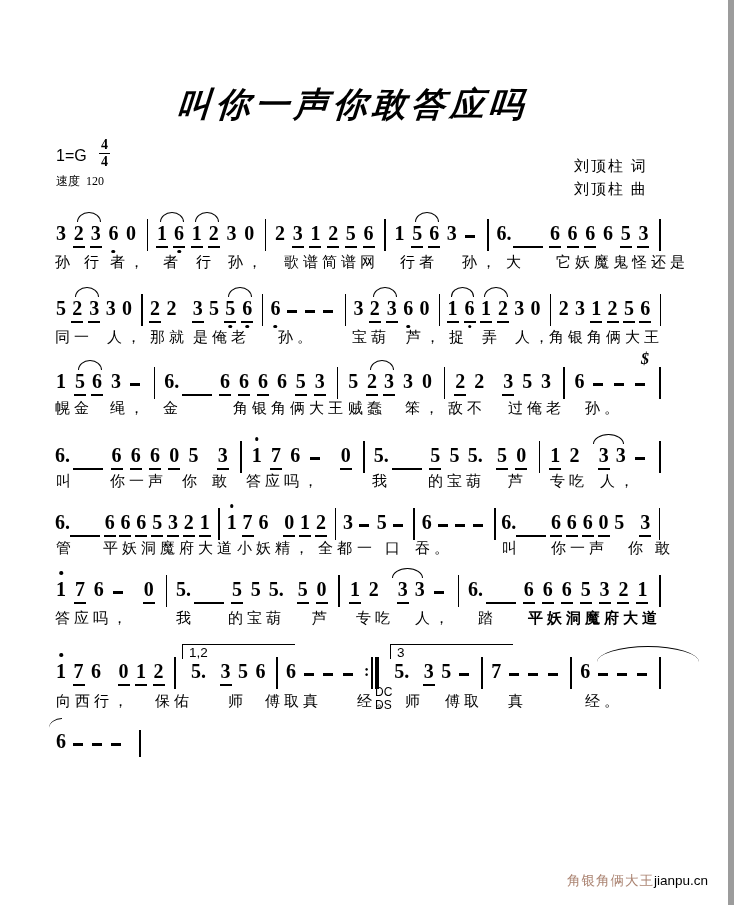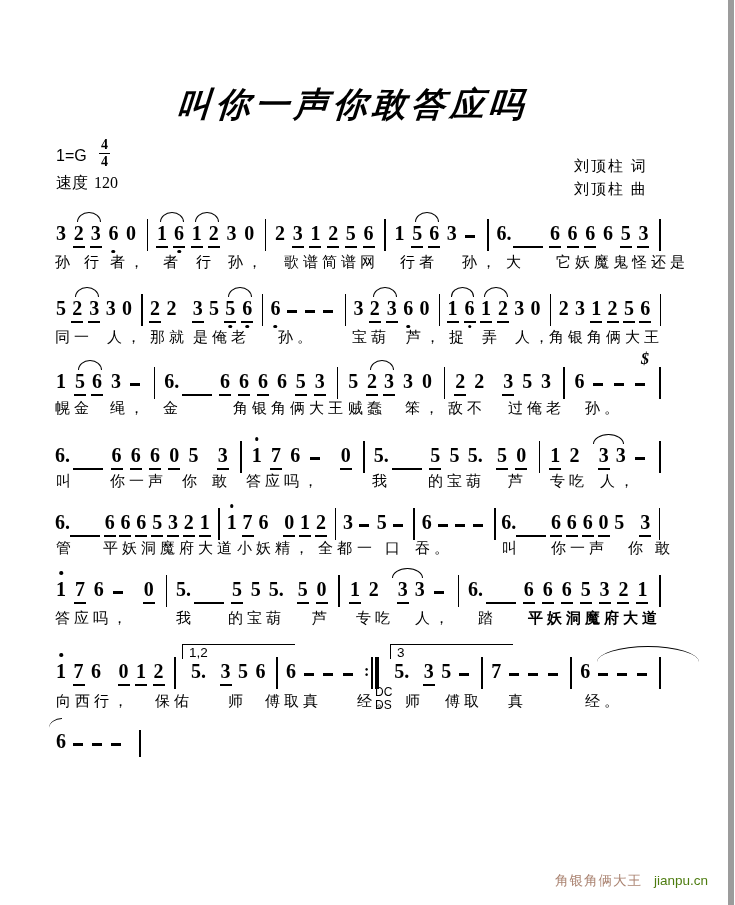--- a/index.html
+++ b/index.html
@@ -6,21 +6,21 @@
   #page{position:relative;width:735px;height:905px;background:#ffffff;overflow:hidden;
         font-family:"Liberation Serif",serif;color:#000;}
   
   #title{position:absolute;top:82px;left:0;right:30px;text-align:center;
          font-size:34px;font-weight:700;font-style:italic;letter-spacing:5px;
          transform:skewX(-4deg);}
   #keysig{position:absolute;left:56px;top:147px;font-family:"Liberation Sans",sans-serif;font-size:16px;}
   #frac{position:absolute;left:99px;top:138px;display:flex;flex-direction:column;align-items:center;
         font:bold 14px/14px "Liberation Serif",serif;}
   #frac .fline{width:11px;height:1.5px;background:#000;margin:0.5px 0;}
-  #tempo{position:absolute;left:56px;top:173px;font-size:16px;}
+  #tempo{position:absolute;left:56px;top:173px;font-size:12px;}
   #tempo span{margin-right:6px;}
   .credit{position:absolute;left:574px;font-size:15px;letter-spacing:2px;}
   #lyricist{top:157px;} #composer{top:180px;}
   
   .note-row{position:absolute;left:55px;display:inline-flex;align-items:flex-end;height:27px;white-space:nowrap;}
   .nt{position:relative;display:inline-block;min-width:12px;height:25px;line-height:25px;text-align:center;
       font:bold 20px/25px "Liberation Serif",serif;margin-right:5px;border-bottom:2px solid transparent;}
   .nt.u{border-bottom-color:#000;}
   .nt.lo::after{content:"";position:absolute;left:50%;transform:translateX(-50%);bottom:-7px;
       width:3.5px;height:3.5px;border-radius:50%;background:#000;}
@@ -48,21 +48,21 @@
   #volta12{left:182px;top:644px;width:112px;}
   #volta3{left:390px;top:644px;width:122px;}
   #dcds{position:absolute;left:375px;top:686px;font:12px/13px "Liberation Sans",sans-serif;}
   .arc{position:absolute;border-top:1.6px solid #000;border-radius:50% 50% 0 0/100% 100% 0 0;}
   #tie-out{left:597px;top:646px;width:102px;height:15px;}
   #tie-in{left:49px;top:718px;width:13px;height:9px;border-radius:100% 0 0 0;}
   
   #watermark{position:absolute;left:0;top:872px;width:708px;text-align:right;
       font-family:"Liberation Sans",sans-serif;font-size:13.5px;letter-spacing:1px;}
   #wm-name{color:#ab8472;}
-  #wm-url{color:#4d7c0f;margin-left:12px;letter-spacing:0;}
+  #wm-url{color:#000000;margin-left:0;letter-spacing:0;}
   #edge{position:absolute;top:0;bottom:0;right:1px;width:6px;background:#9c9c9c;}
 </style>
 </head>
 <body>
 
 <div id="page">
   <div id="title">叫你一声你敢答应吗</div>
 
   <div id="keysig">1=G</div>
   <div id="frac">

